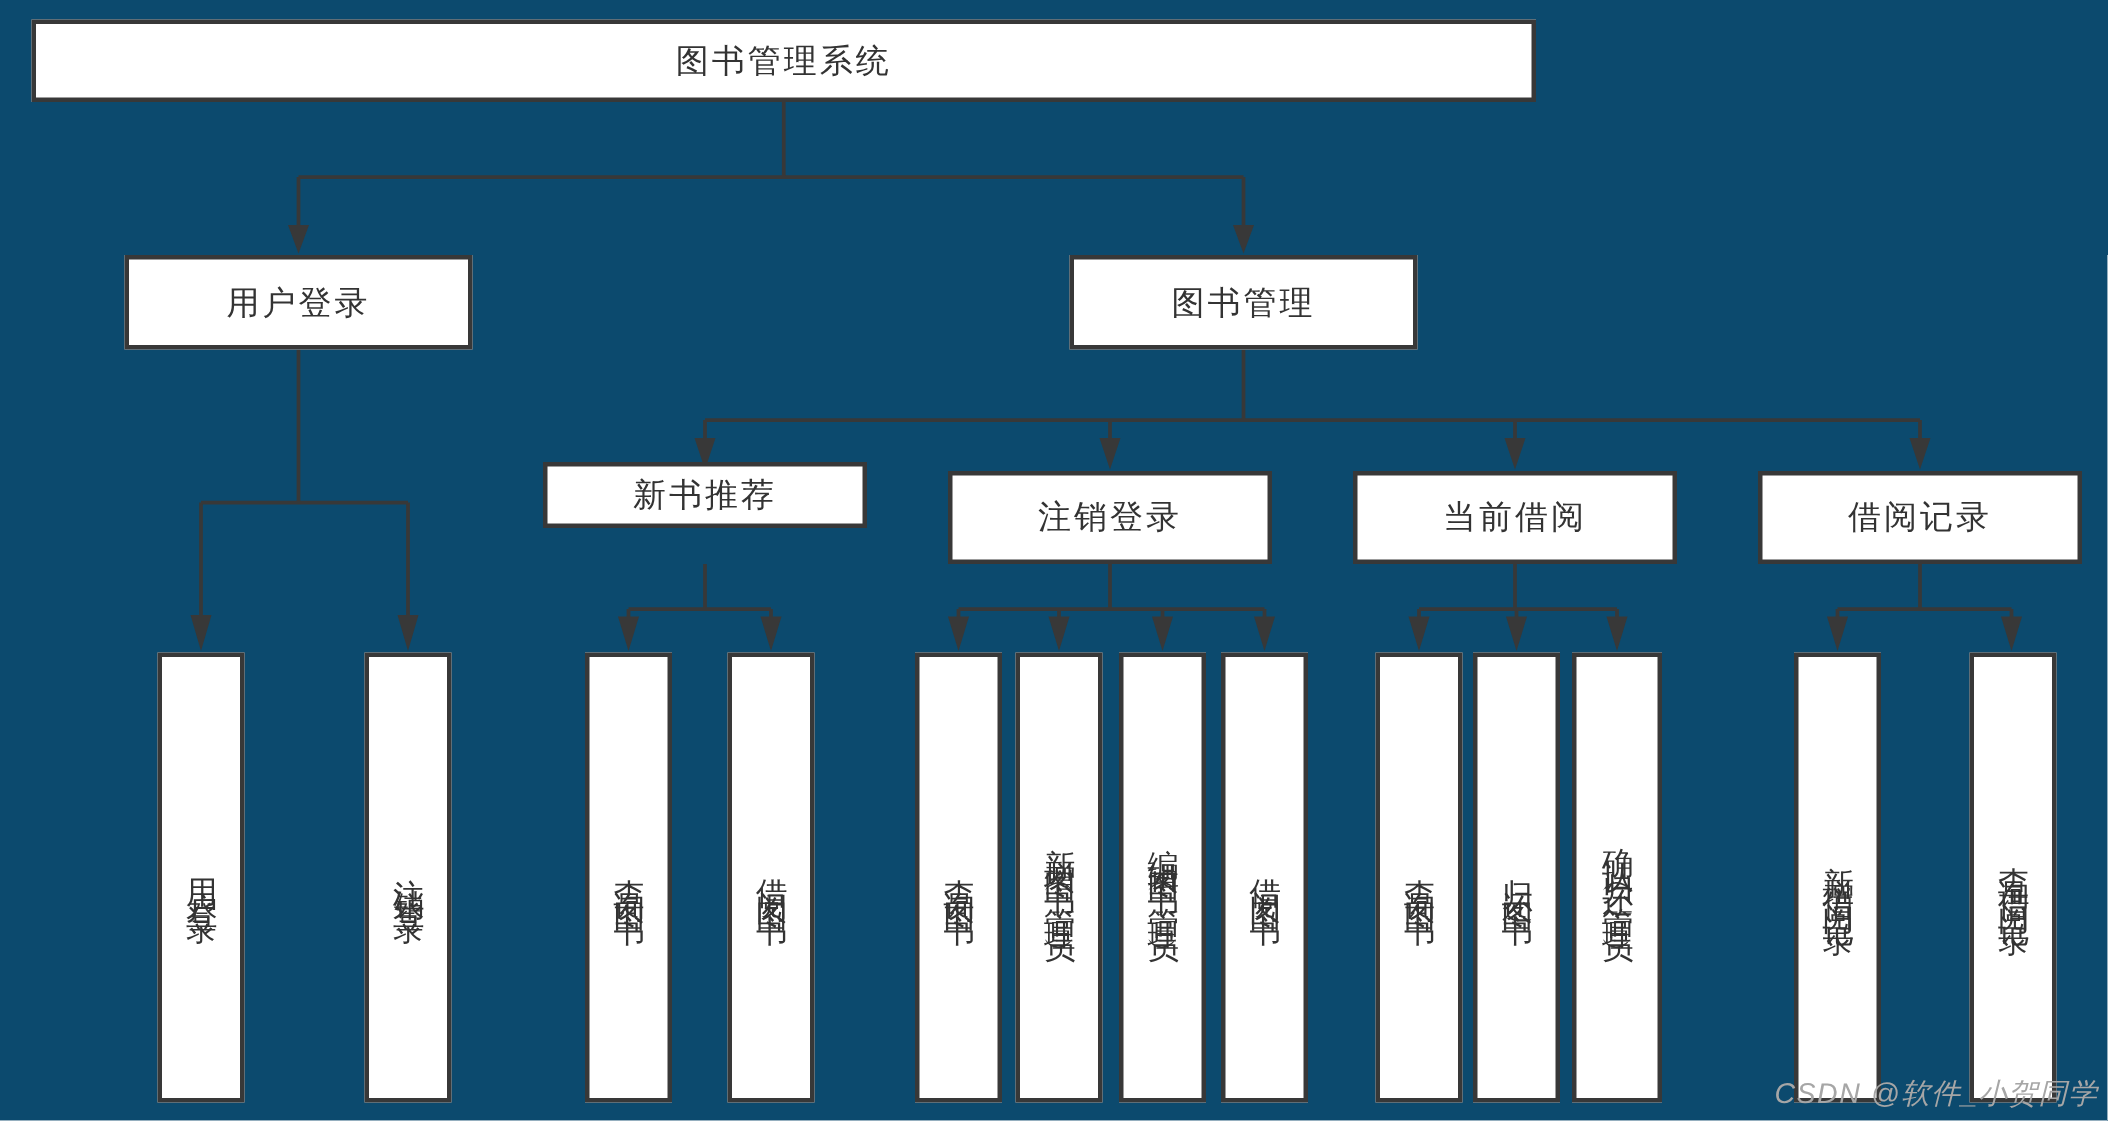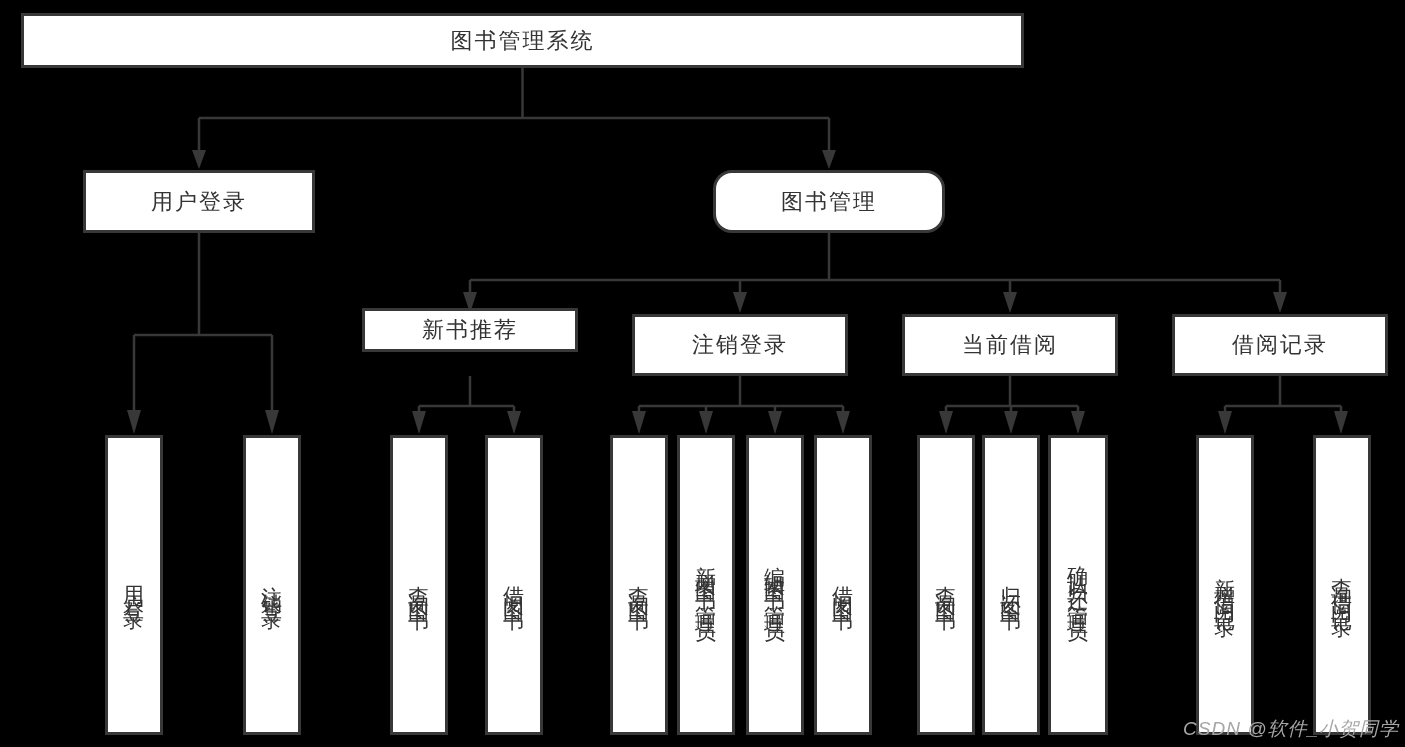--- a/index.html
+++ b/index.html
@@ -1,19 +1,19 @@
 <!DOCTYPE html>
 <html><head>
 <meta charset="utf-8">
 <style>
   html,body { margin:0; padding:0; background:#ffffff; }
   body { font-family:"Liberation Sans", sans-serif; }
   .stage {
     position:relative; width:1405px; height:747px;
-    background:#000000; overflow:hidden;
+    background:#0c4a6e; overflow:hidden;
   }
   .wires { position:absolute; left:0; top:0; width:1405px; height:747px; }
   .wires path { stroke:#383838; stroke-width:2.5; fill:none; }
   .wires polygon { fill:#383838; stroke:none; }
   .node {
     position:absolute; box-sizing:border-box;
     background:#ffffff; border:3px solid #383838;
     display:flex; align-items:center; justify-content:center;
     color:#333333;
   }
@@ -72,21 +72,21 @@
     <polygon points="1334,411 1348,411 1341,434"></polygon>
   </svg>
 
   <div class="node h" style="left:21px; top:13px; width:1003px; height:55px;">
     <span>图书管理系统</span>
   </div>
 
   <div class="node h" style="left:83px; top:170px; width:232px; height:63px;">
     <span>用户登录</span>
   </div>
-  <div class="node h" style="left:713px; top:170px; width:232px; height:63px;border-radius:19px;">
+  <div class="node h" style="left:713px; top:170px; width:232px; height:63px;">
     <span>图书管理</span>
   </div>
 
   <div class="node h" style="left:362px; top:308px; width:216px; height:44px;">
     <span>新书推荐</span>
   </div>
   <div class="node h" style="left:632px; top:314px; width:216px; height:62px;">
     <span>注销登录</span>
   </div>
   <div class="node h" style="left:902px; top:314px; width:216px; height:62px;text-align:center;">

